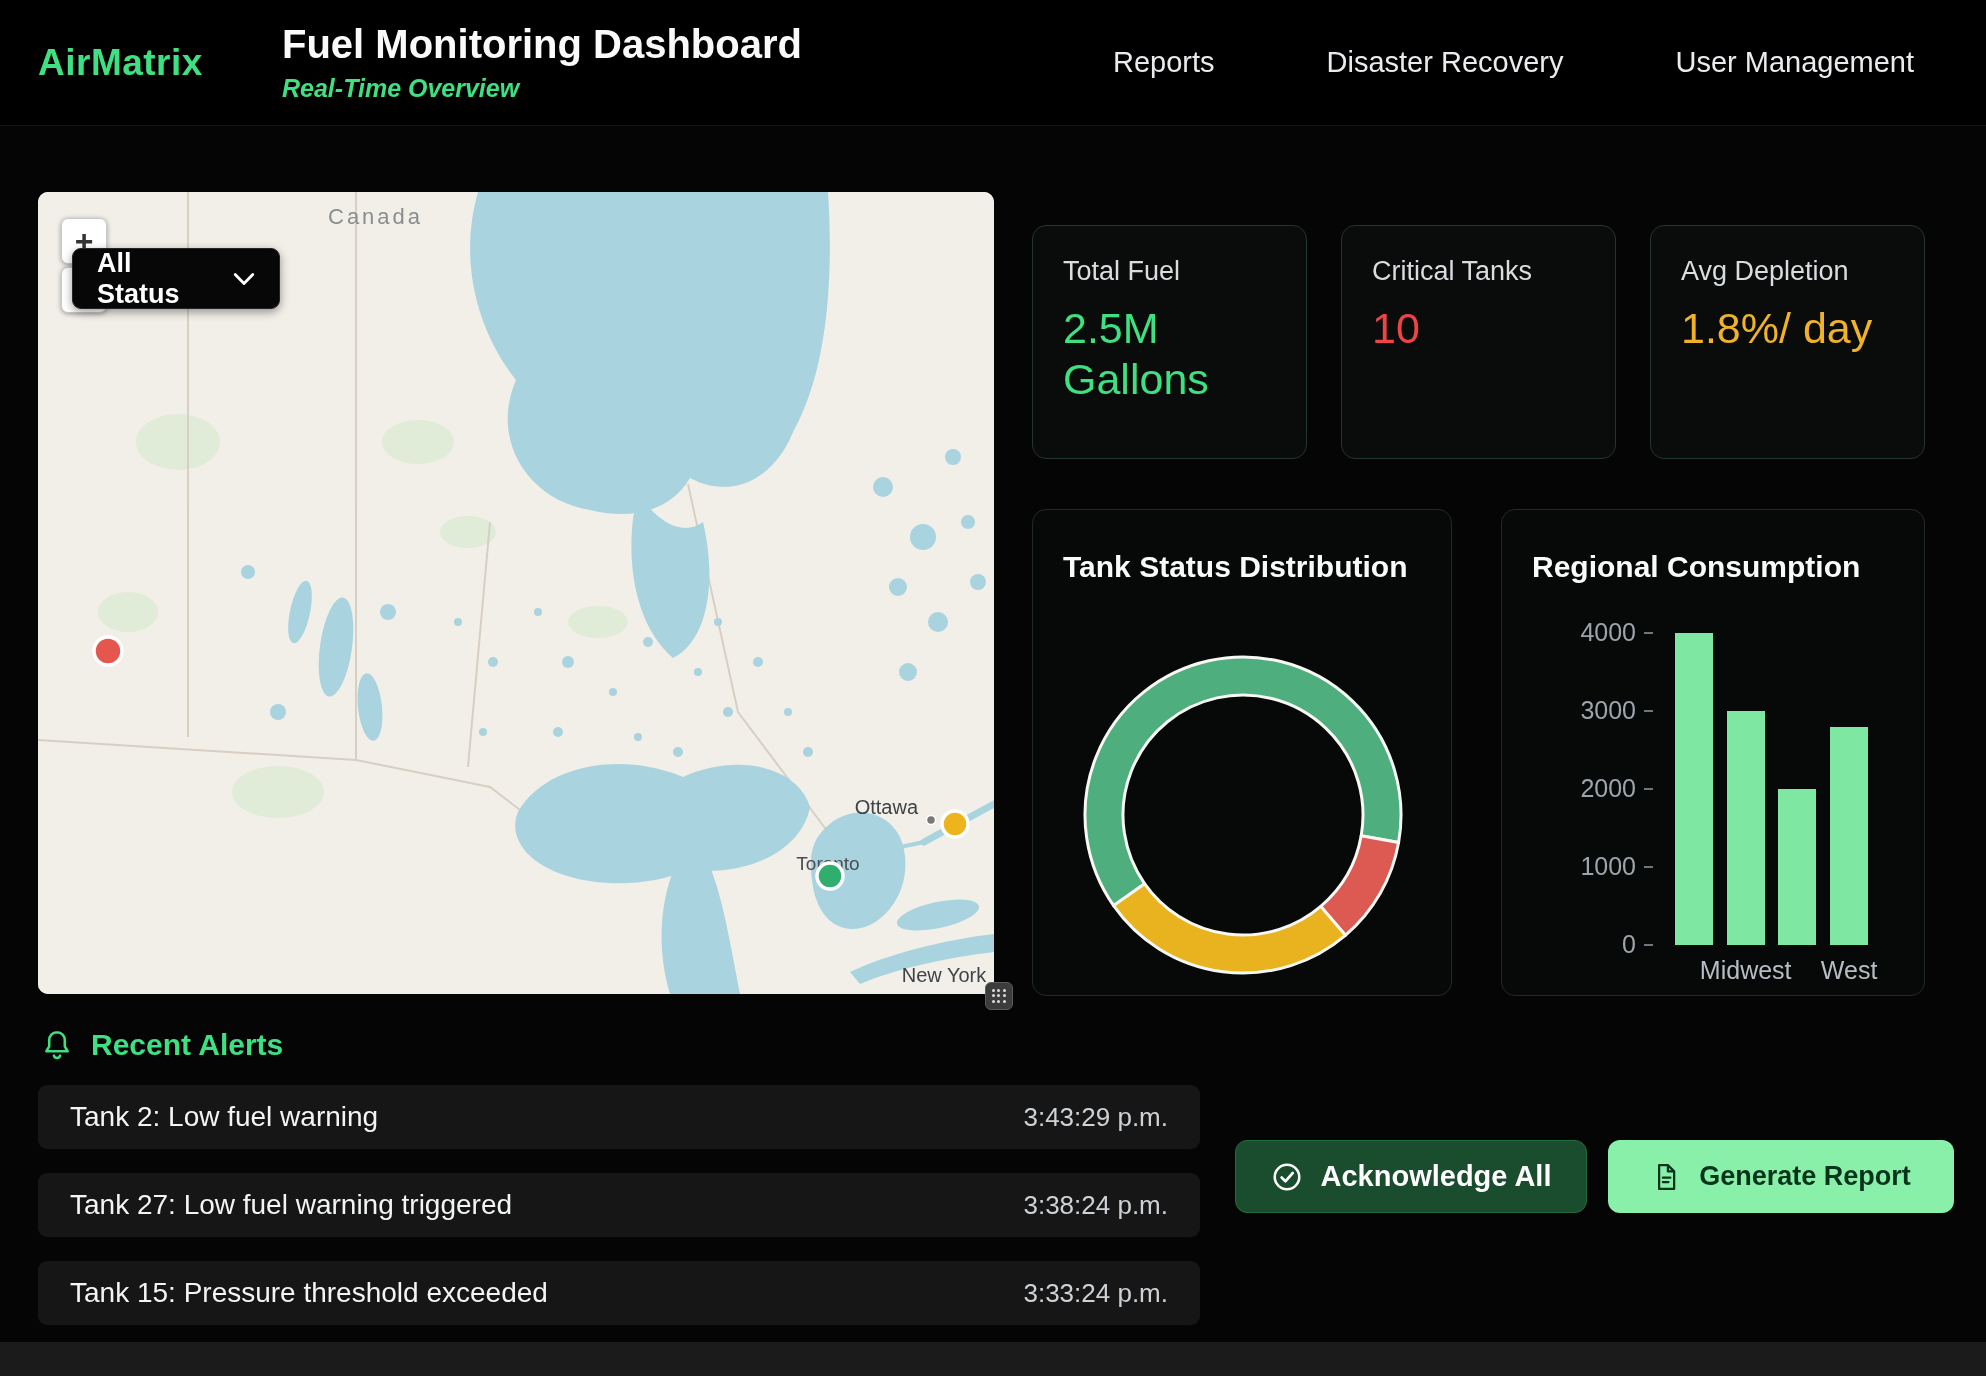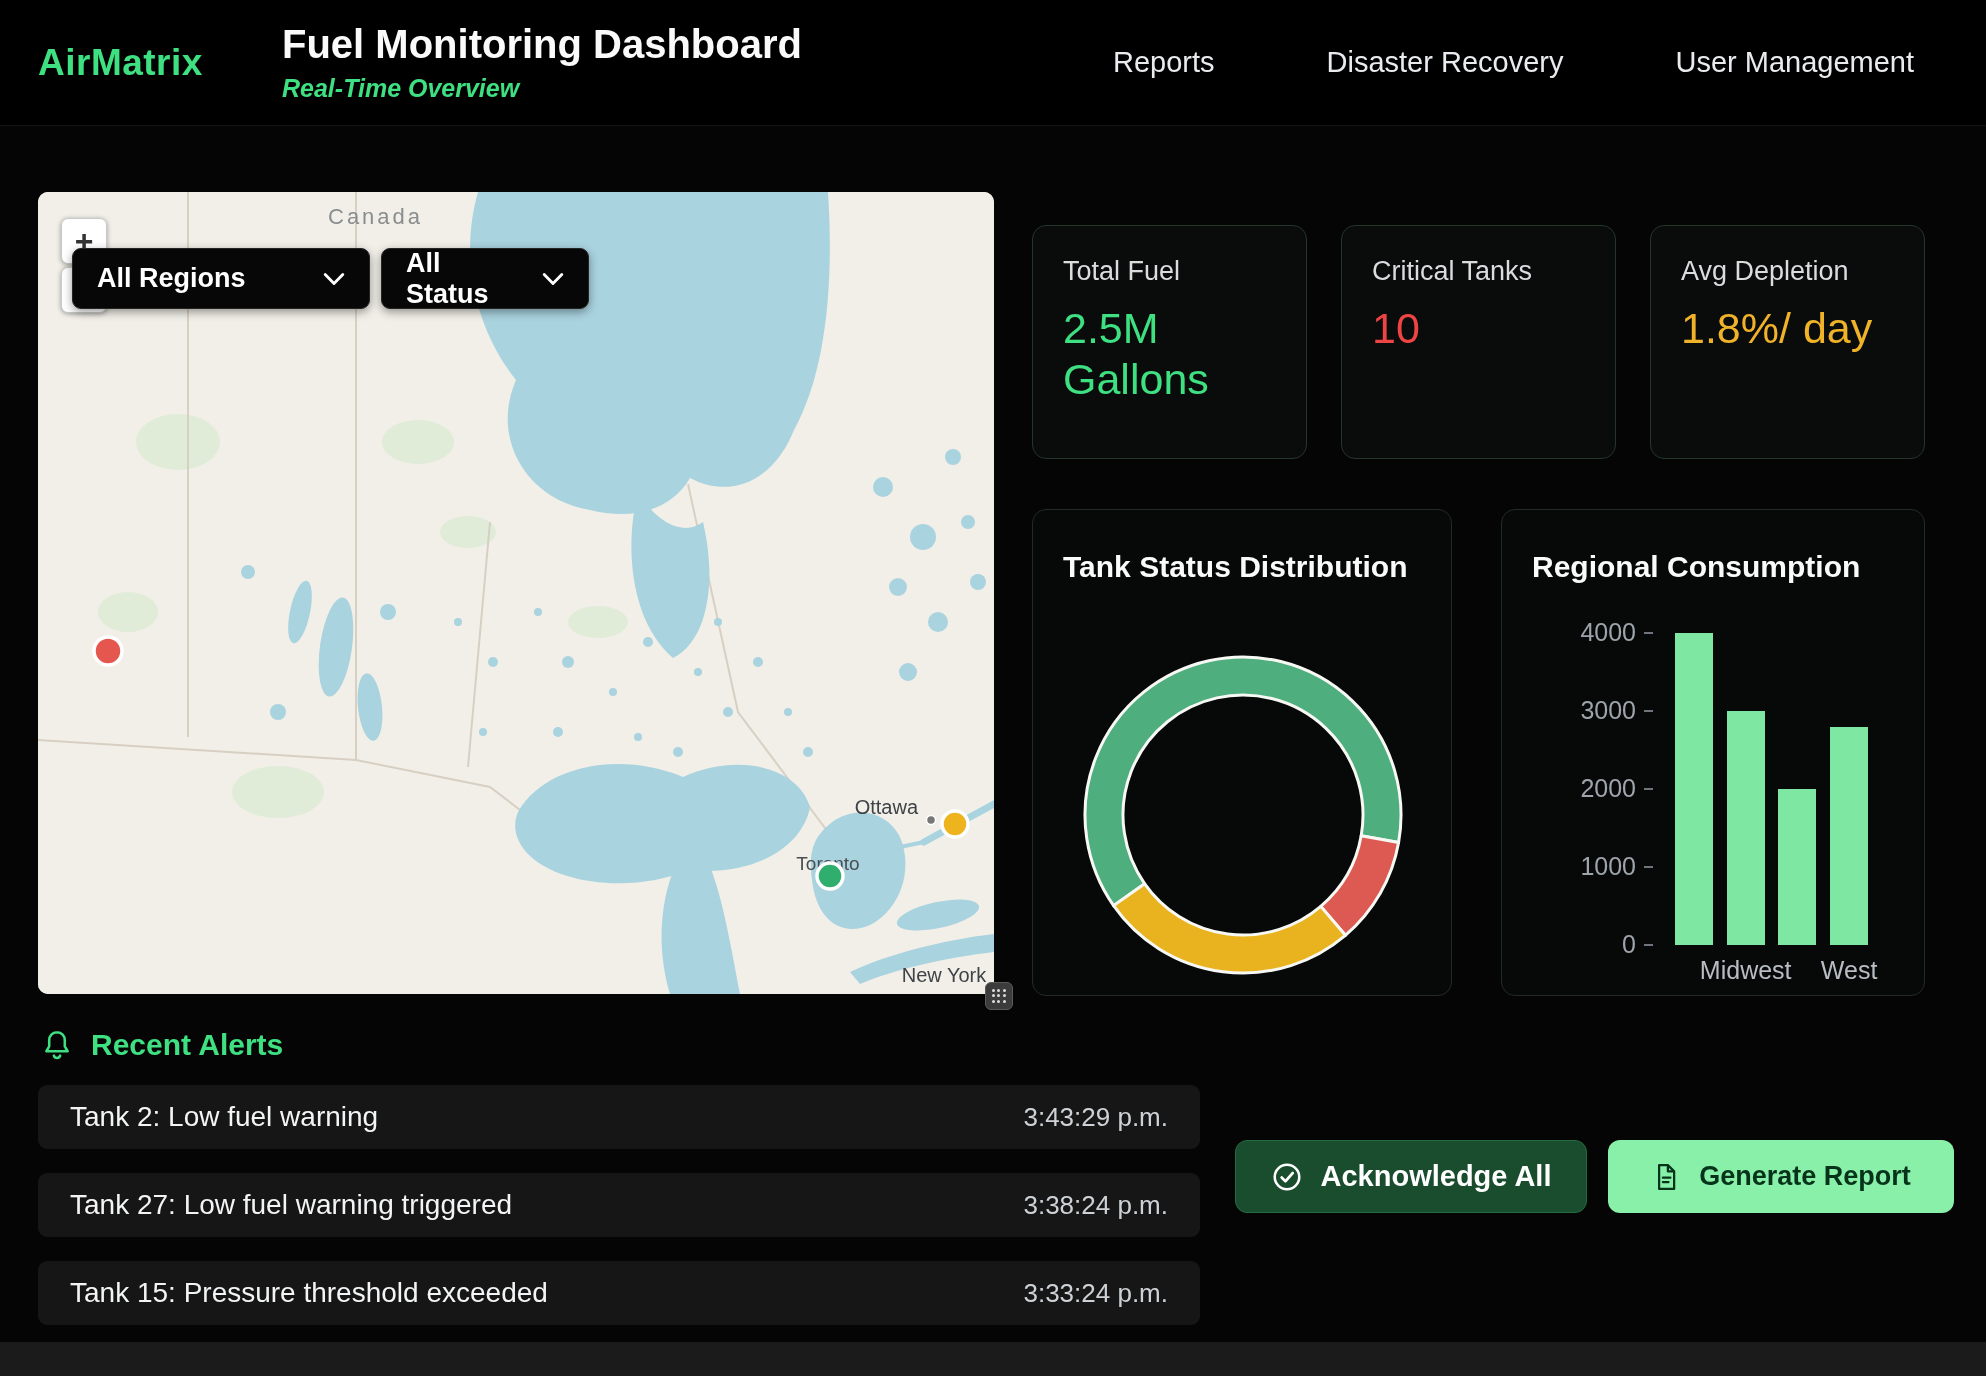--- a/index.html
+++ b/index.html
@@ -188,26 +188,20 @@
       <circle cx="792" cy="684" r="13" fill="#2FAE6E"></circle>
     </g>
   </svg>
 
   <div class="zoom-ctl">
     <div class="zoom-btn">+</div>
     <div class="zoom-btn">−</div>
   </div>
 
   <div class="filters">
-    <div class="filter f-regions">
-      <span>All Regions</span>
-      <svg class="chev" viewBox="0 0 20 12">
-          <path d="M2 2l8 8 8-8" fill="none" stroke="#fff" stroke-width="2.6" stroke-linecap="round" stroke-linejoin="round"></path>
-        </svg>
-    </div>
     <div class="filter f-status">
       <span>All Status</span>
       <svg class="chev" viewBox="0 0 20 12">
           <path d="M2 2l8 8 8-8" fill="none" stroke="#fff" stroke-width="2.6" stroke-linecap="round" stroke-linejoin="round"></path>
         </svg>
     </div>
   </div>
 </div>
 
 <div class="resize-handle">

